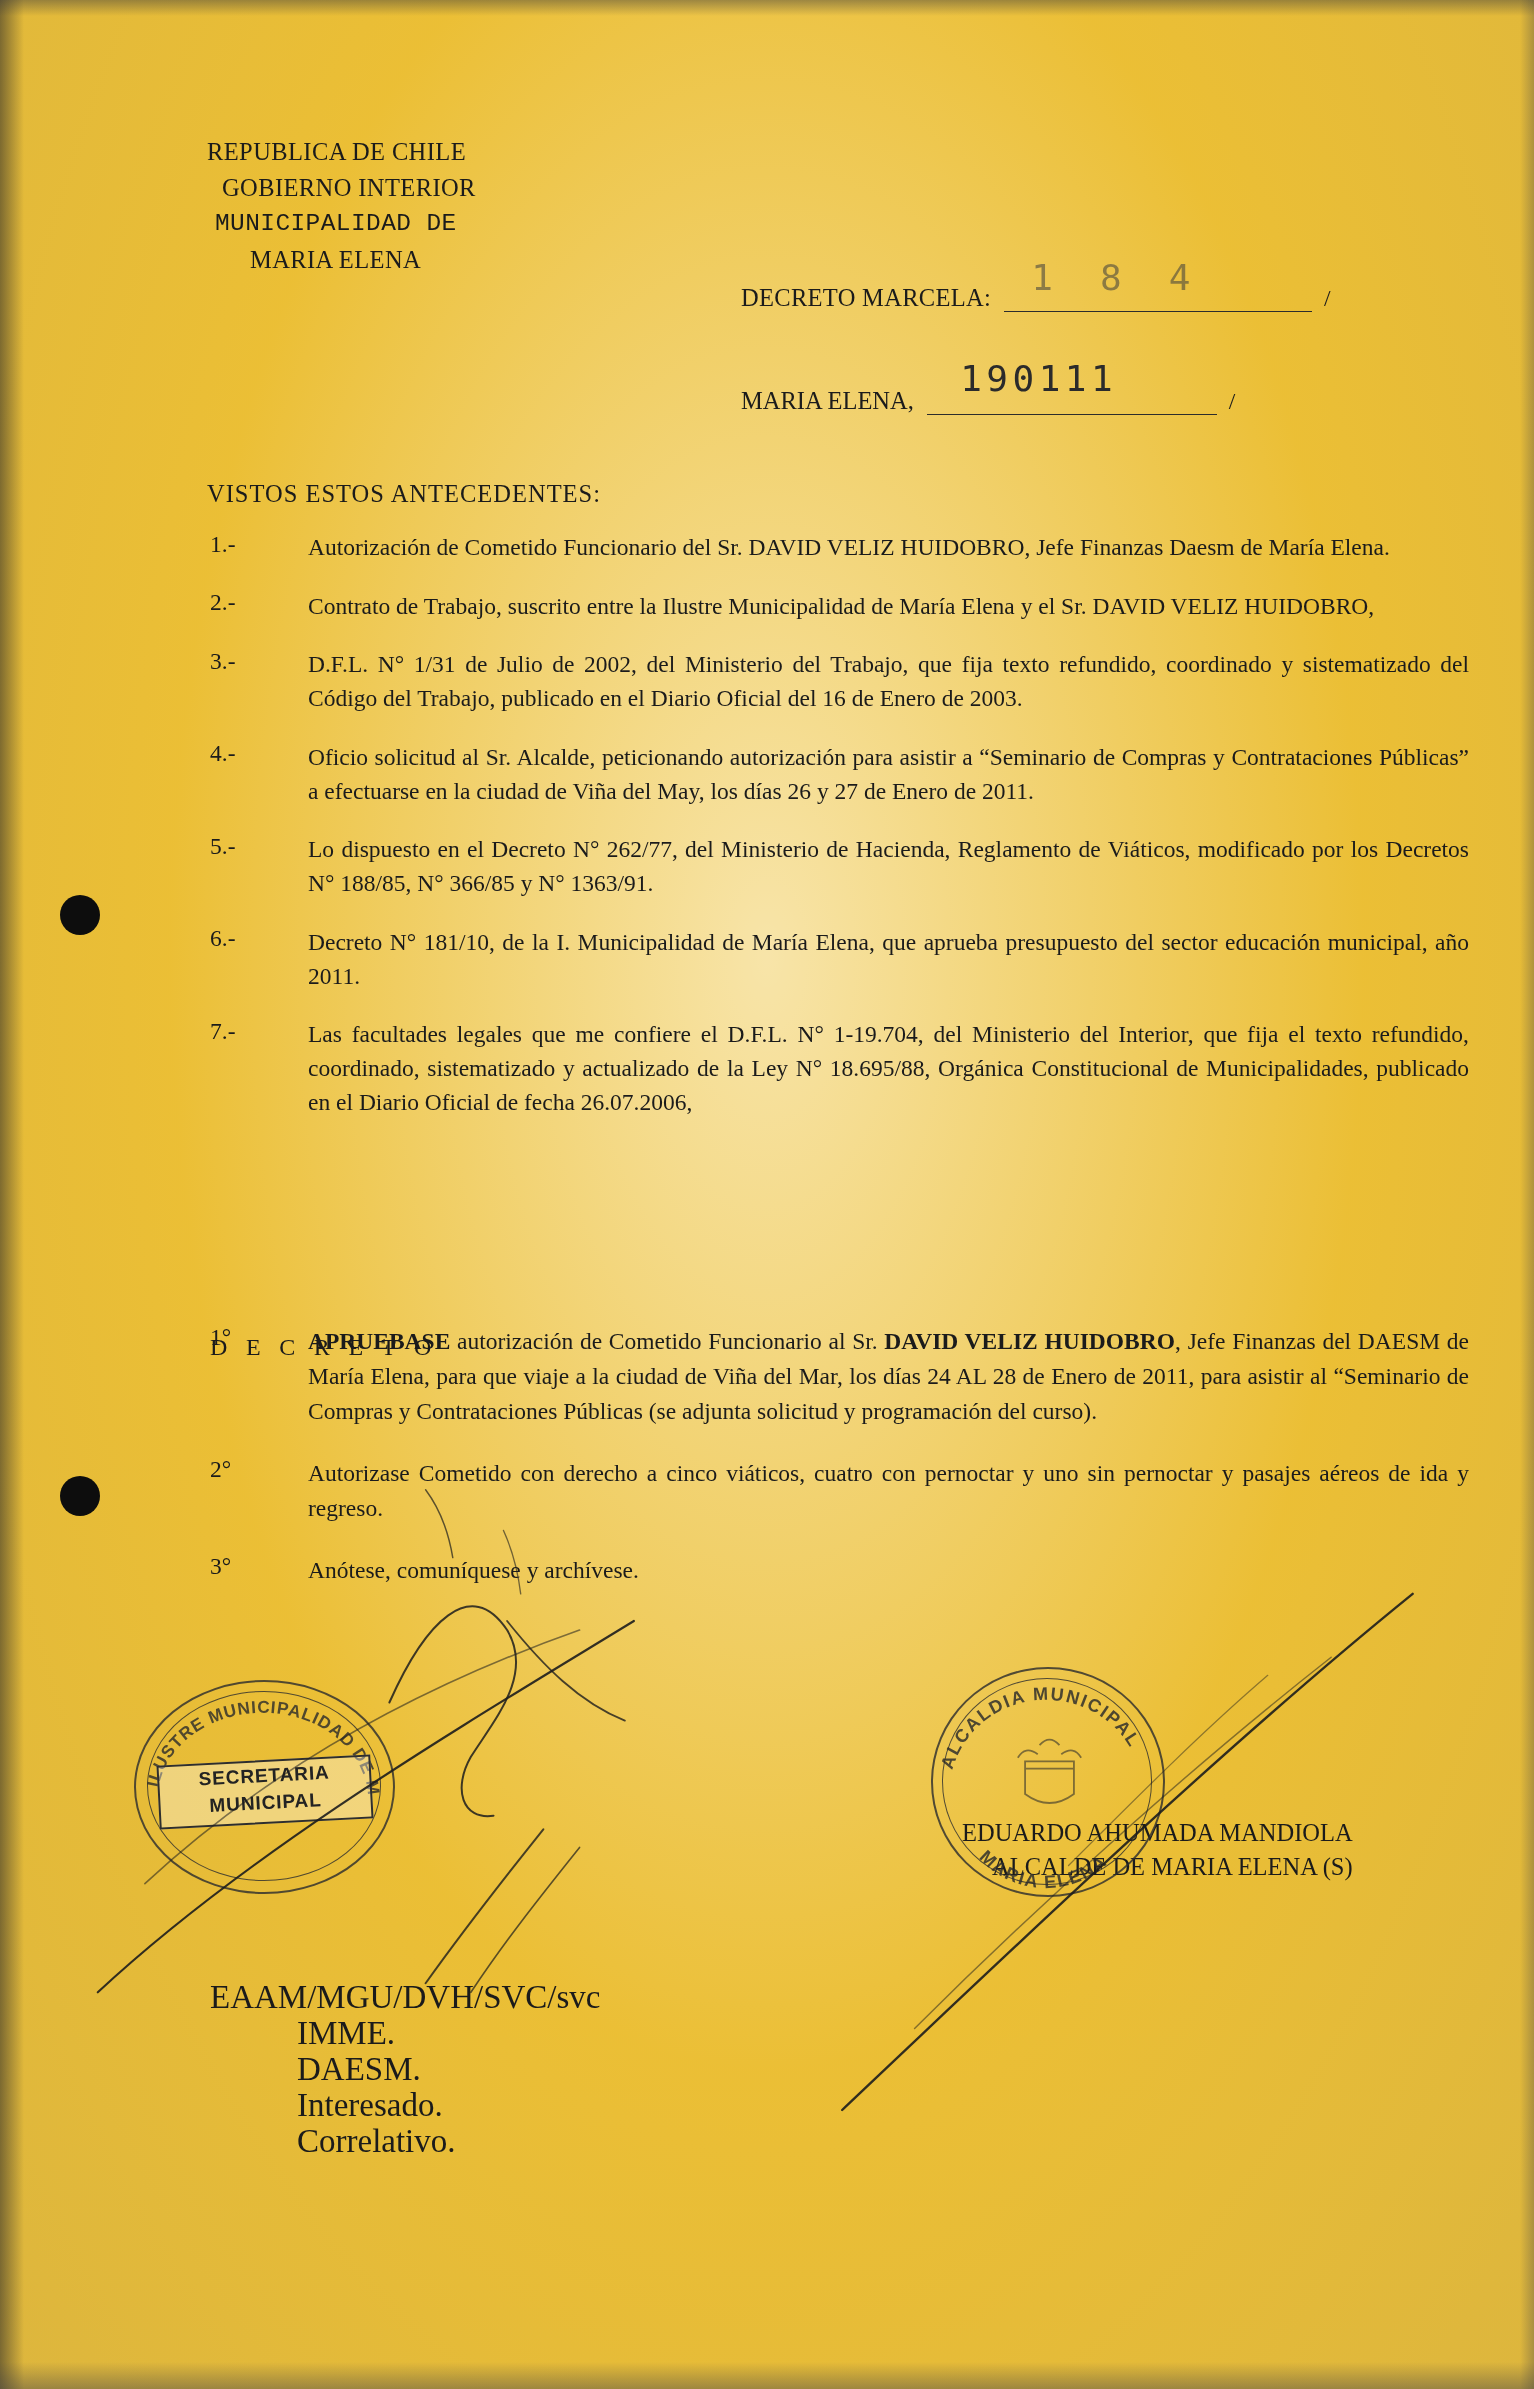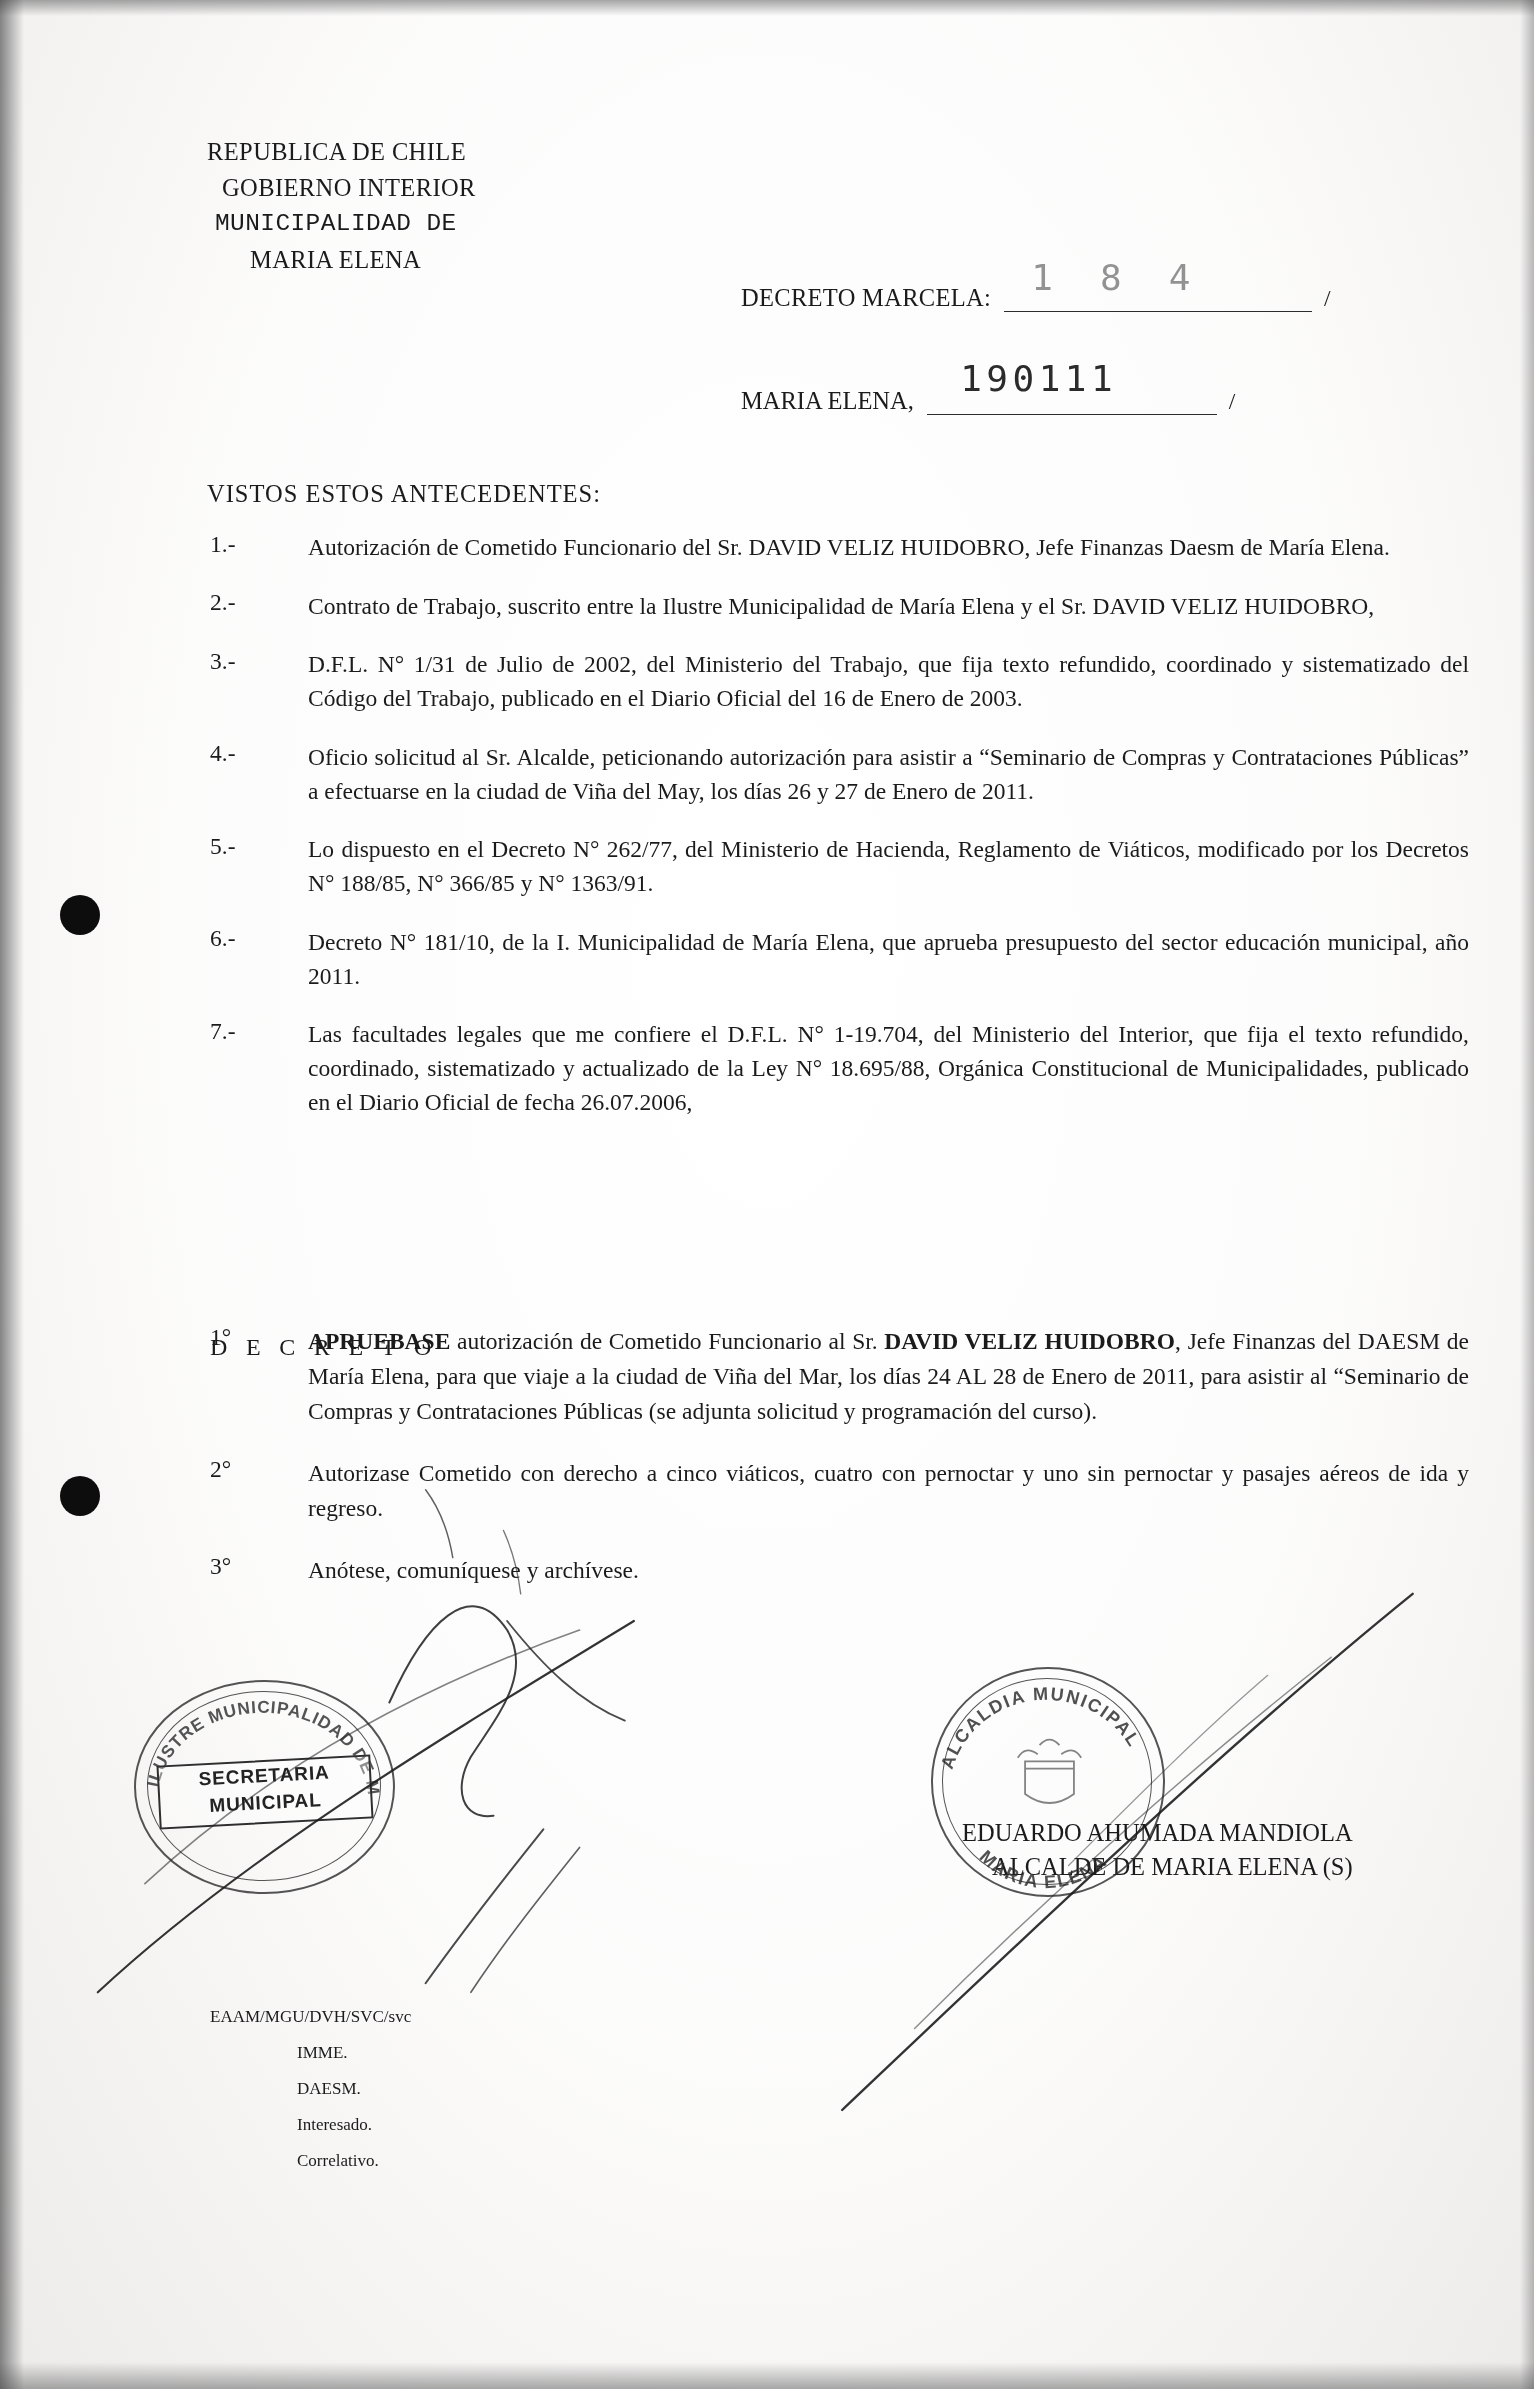--- a/index.html
+++ b/index.html
@@ -4,21 +4,21 @@
 <style>
   html, body {
     margin: 0;
     padding: 0;
     background: #8a8a8a;
   }
   .page {
     position: relative;
     width: 1534px;
     height: 2389px;
-    background: #ffffff;
+    background: #eab308;
     overflow: hidden;
     font-family: "Liberation Serif", serif;
     color: #1b1b1b;
   }
   
   .page:before {
     content: "";
     position: absolute;
     inset: 0;
     background:
@@ -198,23 +198,22 @@
     font-size: 24.5px;
     line-height: 34px;
     white-space: nowrap;
     text-align: right;
   }
 
   .distrib {
     position: absolute;
     left: 210px;
     top: 1979px;
-    font-size: 17px;
+    font-size: 33px;
     line-height: 36px;
-    margin-top: 20px;
   }
   .distrib .indent { margin-left: 87px; }
 
   
   .seal {
     position: absolute;
     z-index: 5;
     pointer-events: none;
   }
   .seal-ellipse {

